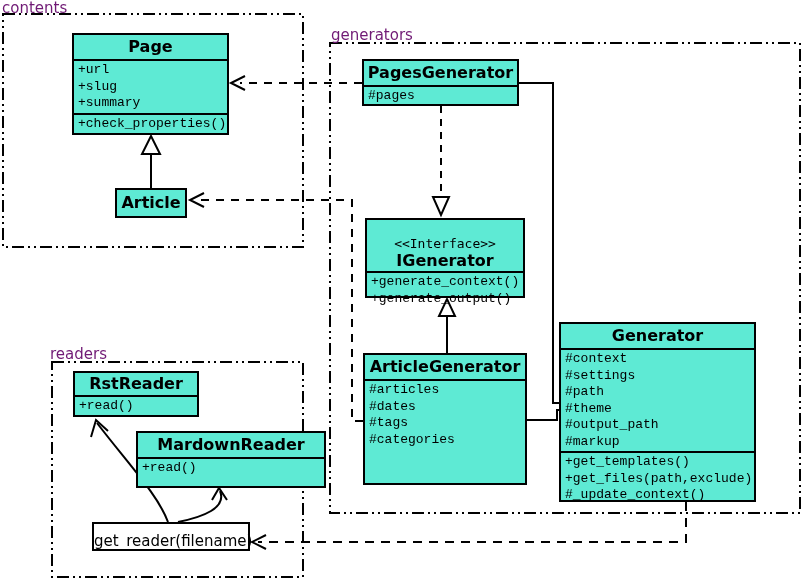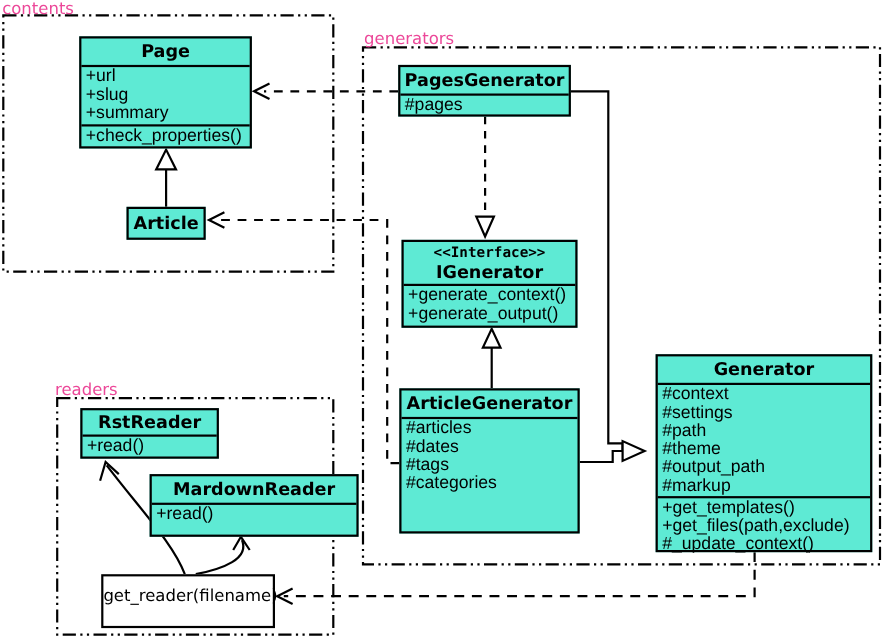--- a/index.html
+++ b/index.html
@@ -1,25 +1,25 @@
 <!DOCTYPE html>
 <html><head>
 <meta charset="utf-8">
 <style>
   html,body{margin:0;padding:0;background:#ffffff;}
   #stage{position:relative;width:803px;height:579px;background:#fff;overflow:hidden;
          font-family:"DejaVu Sans",sans-serif;color:#000;}
   #wires{position:absolute;left:0;top:0;z-index:1;pointer-events:none;}
-  .pkg-label{position:absolute;z-index:3;font-size:15px;line-height:15px;color:#ec4899;}
+  .pkg-label{position:absolute;z-index:3;font-size:15px;line-height:15px;color:#701a75;}
   .uml-class{position:absolute;z-index:2;background:#5eead4;border:2px solid #000;box-sizing:border-box;}
   .uml-title{font-weight:bold;font-size:16px;line-height:24px;text-align:center;white-space:nowrap;}
   .uml-stereo{font-family:"DejaVu Sans Mono","Liberation Mono",monospace;font-size:13px;
-              line-height:15px;padding-top:3px;text-align:center;font-weight:bold;}
+              line-height:15px;padding-top:16px;text-align:center;font-weight:normal;}
   .uml-sec{border-top:2px solid #000;padding:1px 3px 1px 4px;}
-  .uml-row{font-family:Liberation Sans, sans-serif;font-size:16px;
+  .uml-row{font-family:Liberation Mono, monospace;font-size:13px;
            line-height:16.5px;white-space:pre;}
   .plain-box{position:absolute;z-index:2;background:#fff;border:2px solid #000;box-sizing:border-box;
              text-align:center;font-size:15px;}
 </style>
 </head>
 <body>
 
 <div id="stage">
 
   <svg id="wires" width="803" height="579" viewBox="0 0 803 579">
@@ -118,21 +118,21 @@
   <div class="uml-class" style="left:363px;top:353px;width:164px;height:132px">
     <div class="uml-title">ArticleGenerator</div>
     <div class="uml-sec">
       <div class="uml-row">#articles</div>
       <div class="uml-row">#dates</div>
       <div class="uml-row">#tags</div>
       <div class="uml-row">#categories</div>
     </div>
   </div>
 
-  <div class="uml-class" style="left:596px;top:322px;width:197px;height:180px">
+  <div class="uml-class" style="left:559px;top:322px;width:197px;height:180px">
     <div class="uml-title">Generator</div>
     <div class="uml-sec">
       <div class="uml-row">#context</div>
       <div class="uml-row">#settings</div>
       <div class="uml-row">#path</div>
       <div class="uml-row">#theme</div>
       <div class="uml-row">#output_path</div>
       <div class="uml-row">#markup</div>
     </div>
     <div class="uml-sec">
@@ -149,15 +149,15 @@
     </div>
   </div>
 
   <div class="uml-class" style="left:136px;top:431px;width:190px;height:57px">
     <div class="uml-title">MardownReader</div>
     <div class="uml-sec">
       <div class="uml-row">+read()</div>
     </div>
   </div>
 
-  <div class="plain-box" style="left:92px;top:522px;width:158px;height:49px;line-height:34px">get_reader(filename)</div>
+  <div class="plain-box" style="left:92px;top:522px;width:158px;height:29px;line-height:34px">get_reader(filename)</div>
 
 </div>
 
 </body></html>

